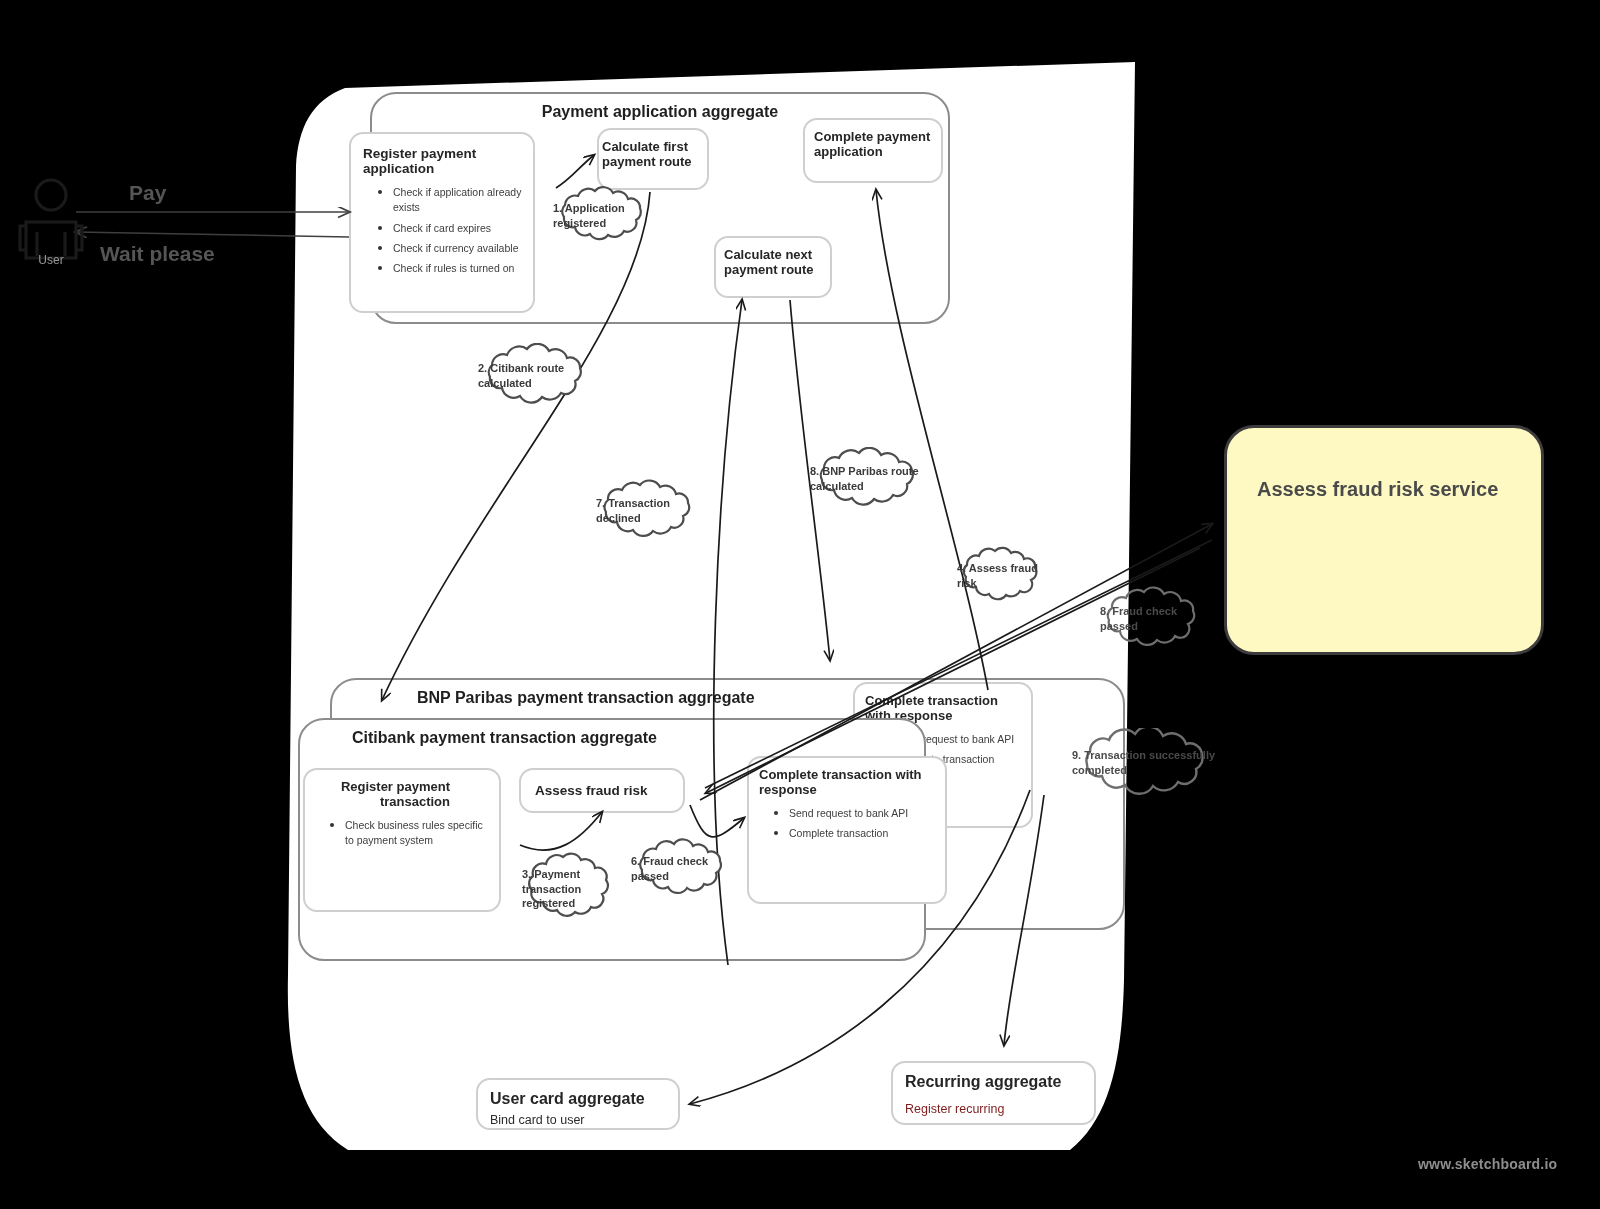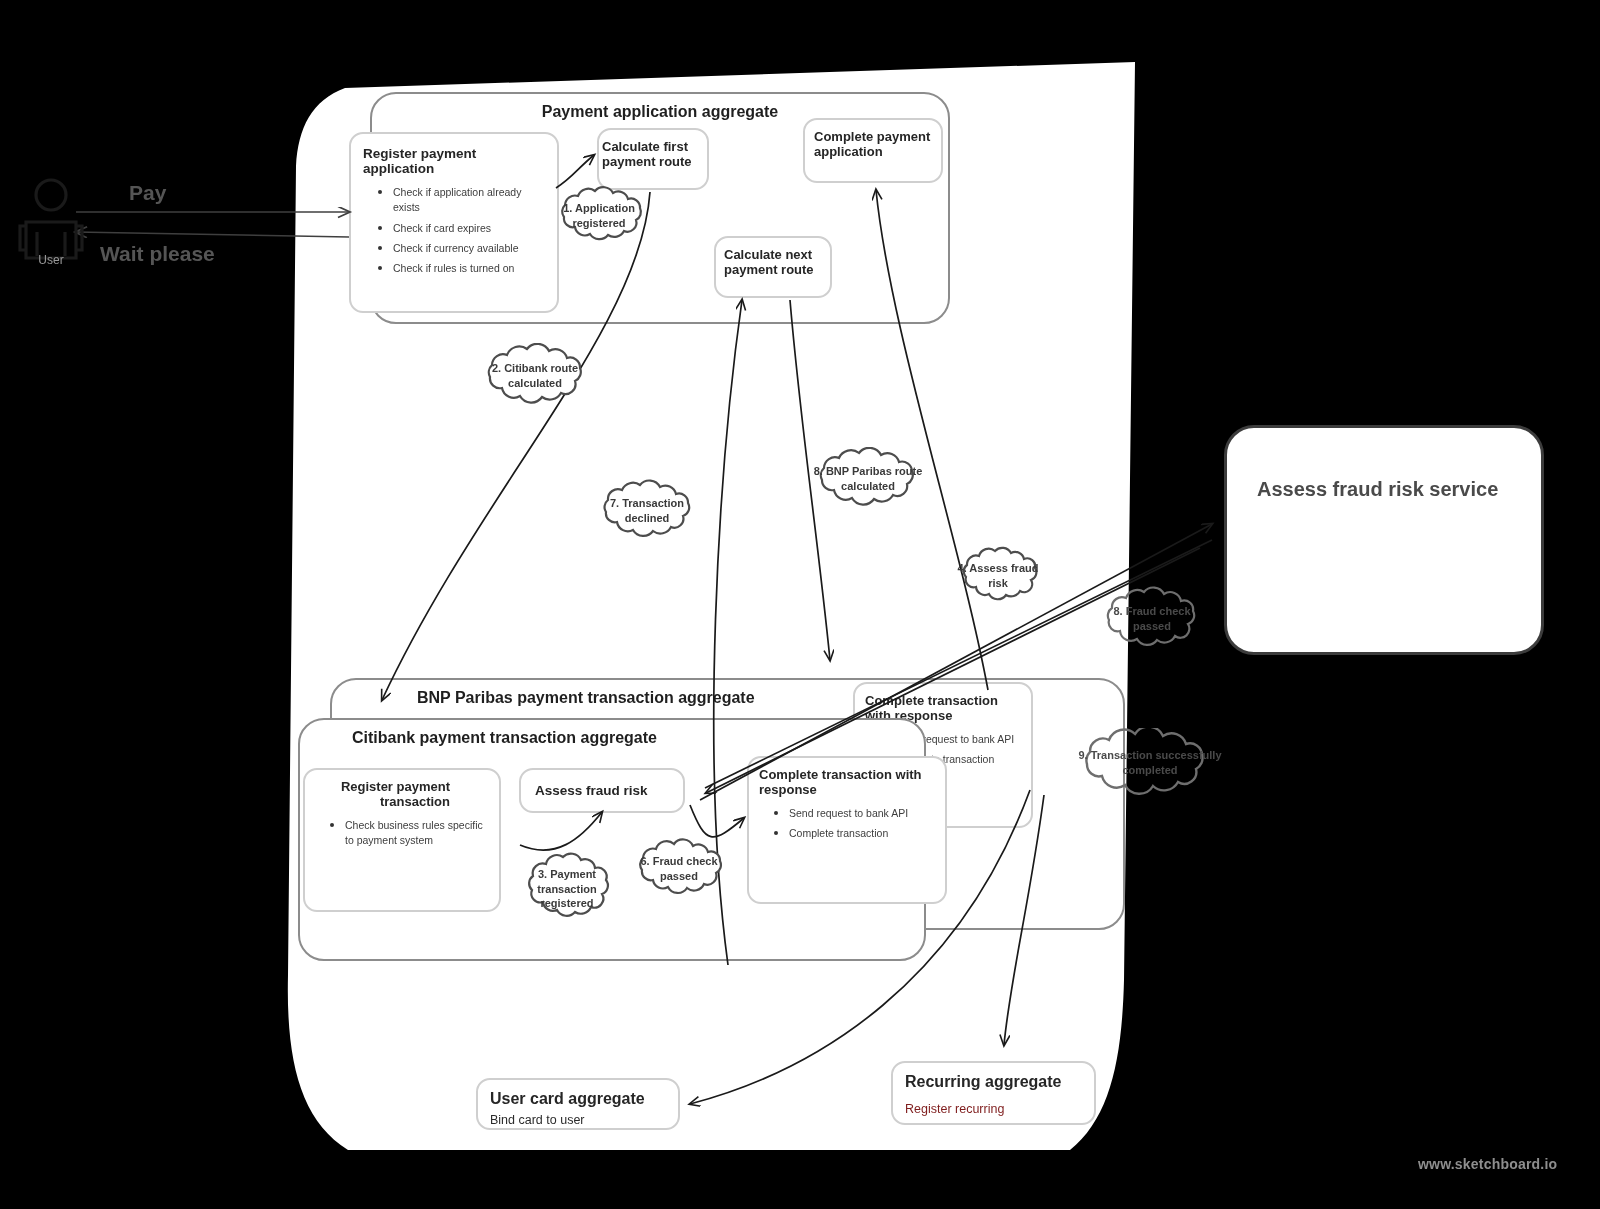--- a/index.html
+++ b/index.html
@@ -17,27 +17,27 @@
   .node li::marker{color:#333;font-size:13px;}
 
   
   .agg{position:absolute;box-sizing:border-box;border-radius:26px;
        background:#fff;border:2px solid #8c8c8c;}
   .agg > .agg-title{position:absolute;top:9px;left:0;width:100%;
        text-align:center;font-weight:bold;color:#1f1f1f;}
 
   
   .cloud{position:absolute;display:flex;align-items:center;justify-content:center;
-         text-align:center;font-weight:bold;color:#3a3a3a;line-height:1.35;}
+         font-weight:bold;color:#3a3a3a;line-height:1.35;}
   .cloud span{position:relative;z-index:2;padding:0 4px;}
   .cloud svg{position:absolute;left:0;top:0;width:100%;height:100%;z-index:1;}
 
   
   .extbox{position:absolute;box-sizing:border-box;border-radius:30px;
-          background:#ffffff;border:3px solid #3c3c3c;}
+          background:#fef9c3;border:3px solid #3c3c3c;}
   .extbox .title{color:#4a4a4a;font-weight:bold;line-height:1.12;}
 
   .msg{position:absolute;font-weight:bold;color:#555;}
   .watermark{position:absolute;color:#8e8e8e;font-weight:bold;font-size:14px;letter-spacing:.2px;}
   .actor-cap{position:absolute;color:#999;font-size:12px;text-align:center;width:60px;}
 </style>
 </head>
 <body>
 
 <div id="stage">
@@ -51,21 +51,21 @@
       C 286 1060 300 1120 348 1150
       L 1070 1150
       C 1110 1118 1122 1060 1124 980
       L 1135 62 Z" fill="#ffffff"></path>
   </svg>
 
   <div class="agg" style="left:370px;top:92px;width:580px;height:232px;">
     <div class="agg-title" style="font-size:16px;">Payment application aggregate</div>
   </div>
 
-  <div class="node" style="left:349px;top:132px;width:210px;height:181px;padding:12px 10px 0 12px;">
+  <div class="node" style="left:349px;top:132px;width:186px;height:181px;padding:12px 10px 0 12px;">
     <div class="title" style="font-size:13.5px;width:140px;">Register payment application</div>
     <ul style="font-size:10.5px;">
       <li>Check if application already exists</li>
       <li>Check if card expires</li>
       <li>Check if currency available</li>
       <li>Check if rules is turned on</li>
     </ul>
   </div>
 
   <div class="node" style="left:597px;top:128px;width:112px;height:62px;padding:10px 3px;">

